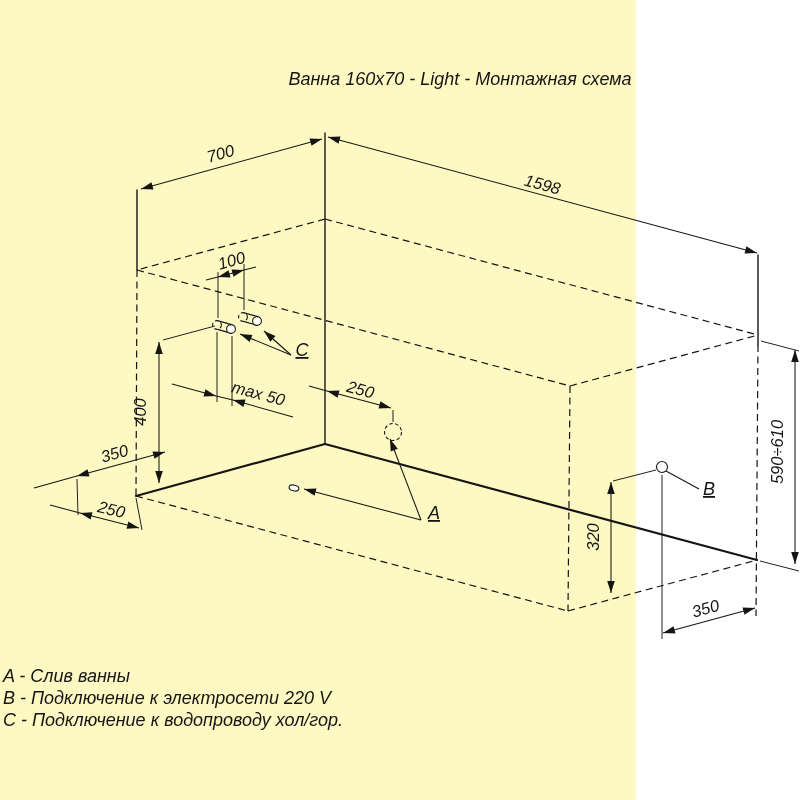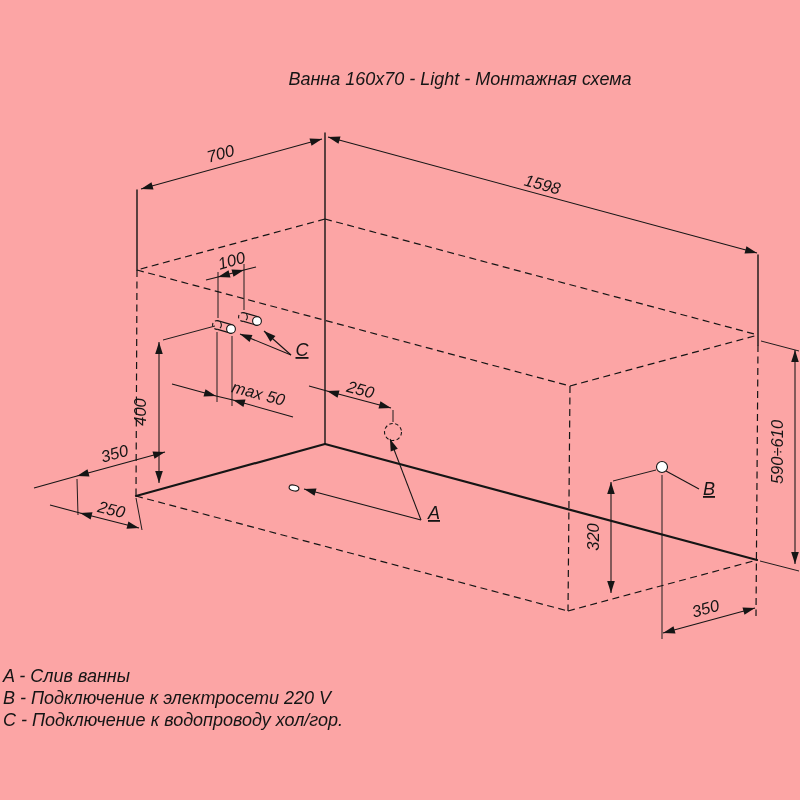--- a/index.html
+++ b/index.html
@@ -1,16 +1,16 @@
 <!DOCTYPE html>
 <html><head>
 <meta charset="utf-8">
 <style>
   html,body{margin:0;padding:0;background:#ffffff;}
-  .page{width:800px;height:800px;background:#fca5a5;position:relative;font-family:"Liberation Sans",sans-serif;}
+  .page{width:636px;height:800px;background:#fef9c3;position:relative;font-family:"Liberation Sans",sans-serif;}
   svg{display:block;}
   .ln{stroke:#151515;fill:none;stroke-width:1.4;stroke-linecap:round;}
   .floor{stroke:#151515;fill:none;stroke-width:2.2;stroke-linecap:round;}
   .tub{stroke:#151515;fill:none;stroke-width:1.2;stroke-dasharray:7 4.5;stroke-linecap:butt;}
   .dim{stroke:#151515;fill:none;stroke-width:1.05;}
   .ext{stroke:#151515;fill:none;stroke-width:0.95;}
   .leader{stroke:#151515;fill:none;stroke-width:1.05;}
   .circ{stroke:#151515;fill:none;stroke-width:1.1;}
   .circ-dash{stroke:#151515;fill:none;stroke-width:1.1;stroke-dasharray:3.5 2.5;}
   .circ-solid{stroke:#151515;fill:#ffffff;stroke-width:1.1;}

